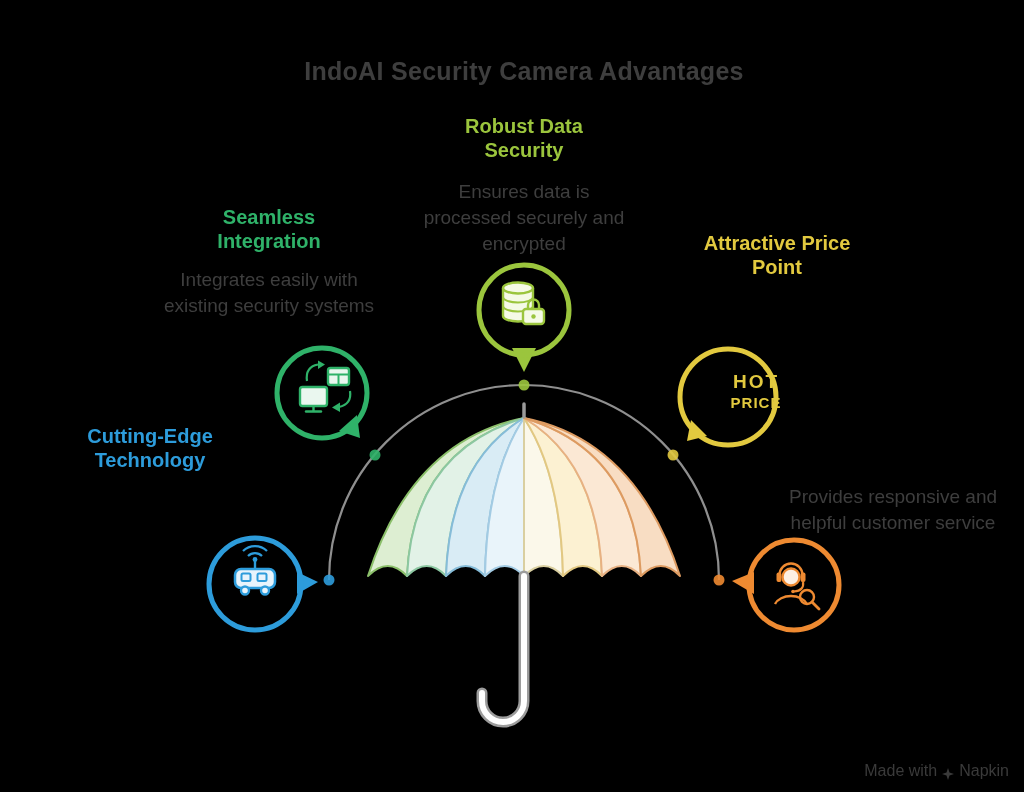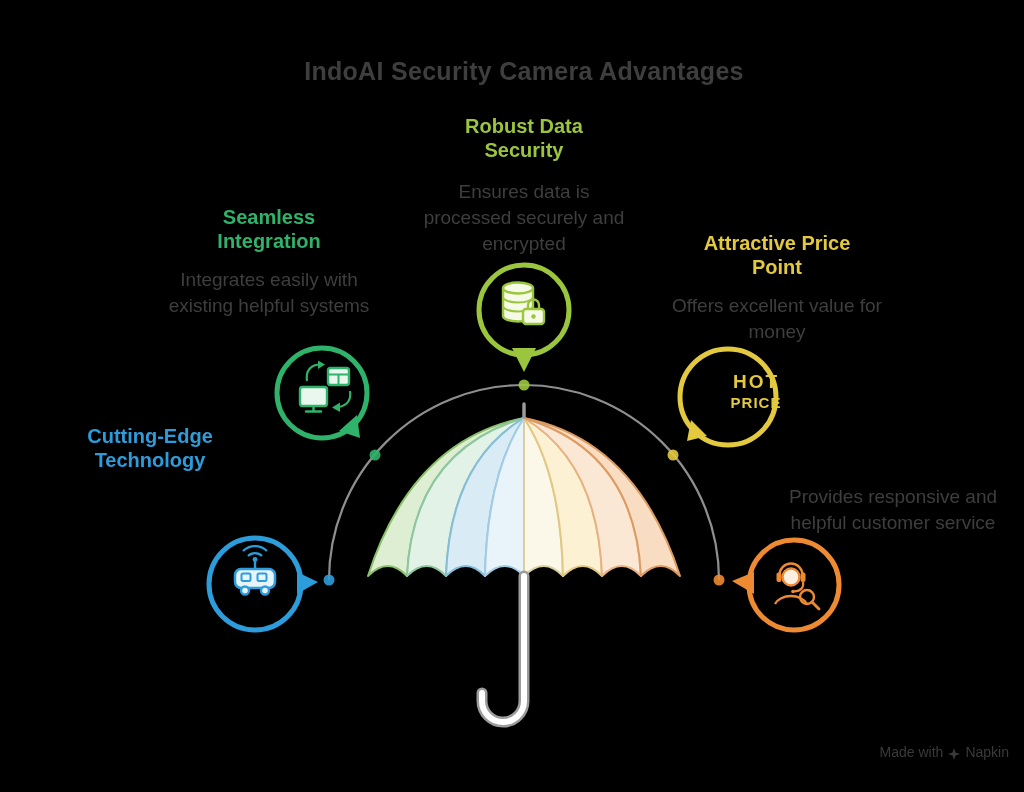--- a/index.html
+++ b/index.html
@@ -24,21 +24,21 @@
   .h-price    { left:680px; top:231px; width:170px; color:#E2C93F; }
   .d-price    { left:655px; top:293px; width:220px; }
   .h-support  { left:821px; top:399px; width:120px; color:#EE8A31; }
   .d-support  { left:771px; top:484px; width:220px; }
 
   .hot-price { position:absolute; left:666px; top:371px; width:100px; text-align:center; color:#E2C93F; font-weight:bold;padding-left:28px; }
   .hot-line1 { font-size:19px; letter-spacing:2px; line-height:22px; }
   .hot-line2 { font-size:15px; letter-spacing:1px; line-height:20px; }
 
   .watermark {
-    position:absolute; right:27px; bottom:32px; color:#3a3a3a; font-size:14px;
+    position:absolute; right:27px; bottom:12px; color:#3a3a3a; font-size:16px;
     display:flex; align-items:flex-end; gap:5px;
   }
 </style>
 </head>
 <body>
 
 <div class="canvas">
 
   <h1 class="title">IndoAI Security Camera Advantages</h1>
 
@@ -134,27 +134,26 @@
         <circle cx="781" cy="591.5" r="1.8" fill="#EE8A31"></circle>
         <circle cx="795" cy="597" r="7" fill="none" stroke="#EE8A31" stroke-width="2.4"></circle>
         <path d="M800 602 L807 609" stroke="#EE8A31" stroke-width="2.8" stroke-linecap="round"></path>
       </g>
     </g>
   </svg>
 
   <div class="heading h-cutting">Cutting-Edge Technology</div>
 
   <div class="heading h-seamless">Seamless Integration</div>
-  <div class="desc d-seamless">Integrates easily with existing helpful systems</div>
+  <div class="desc d-seamless">Integrates easily with existing security systems</div>
 
   <div class="heading h-robust">Robust Data Security</div>
   <div class="desc d-robust">Ensures data is processed securely and encrypted</div>
 
   <div class="heading h-price">Attractive Price Point</div>
-  <div class="desc d-price">Offers excellent value for money</div>
 
   <div class="desc d-support">Provides responsive and helpful customer service</div>
 
   <div class="hot-price">
     <div class="hot-line1">HOT</div>
     <div class="hot-line2">PRICE</div>
   </div>
 
   <div class="watermark">
     <span>Made with</span>

